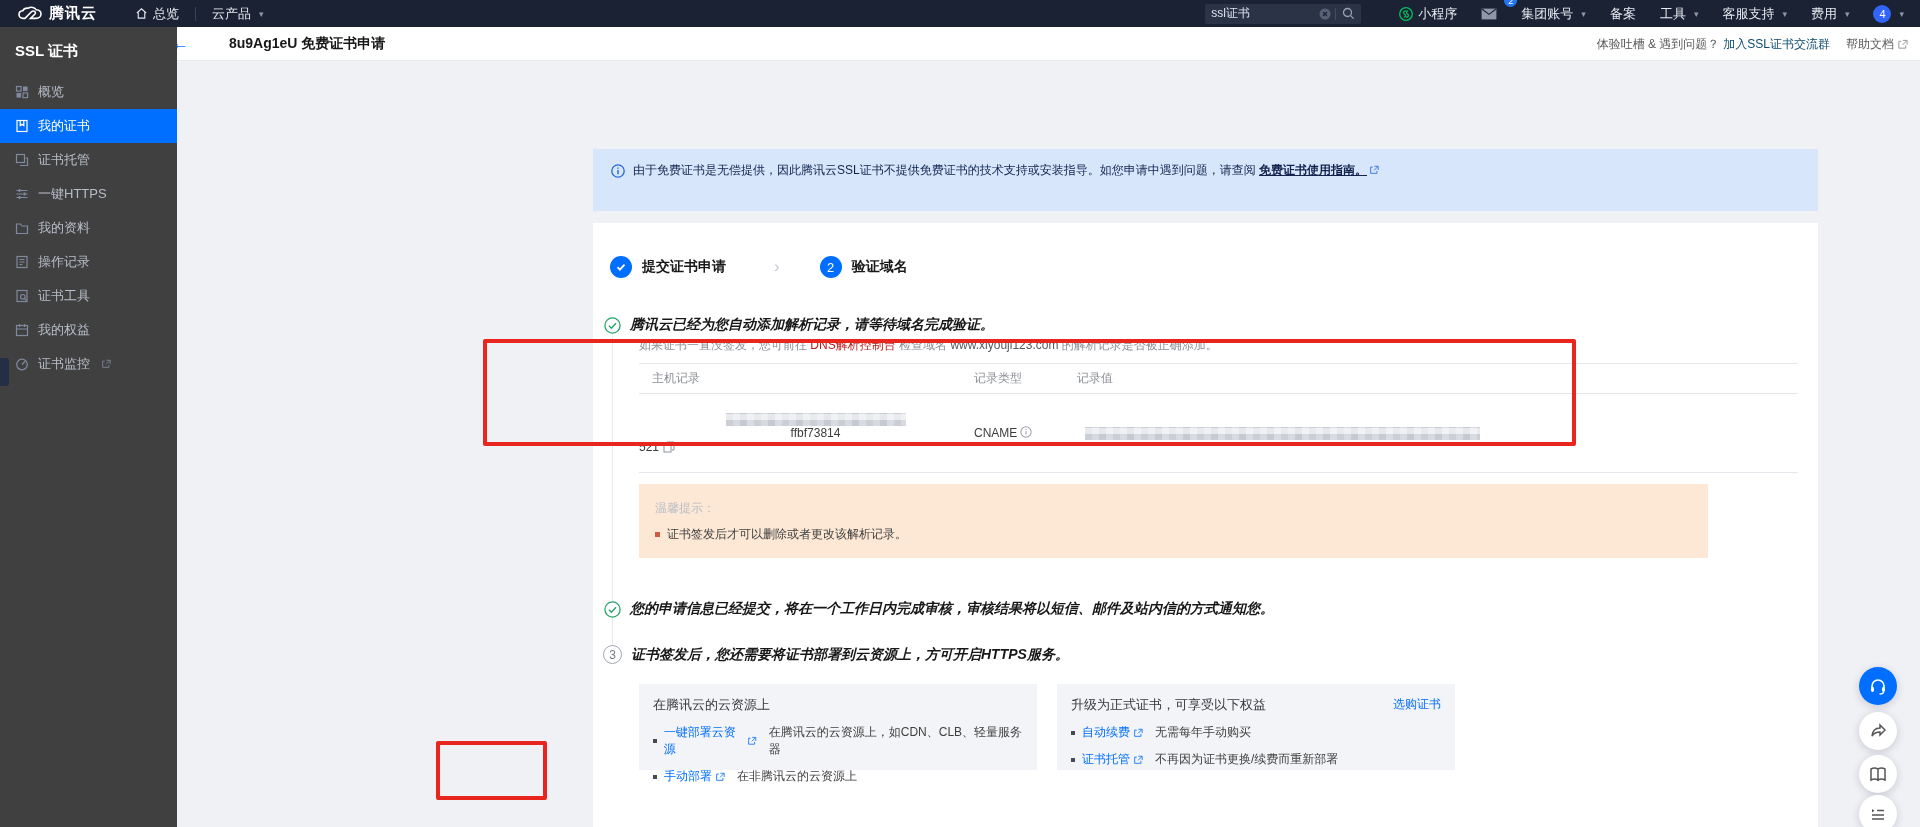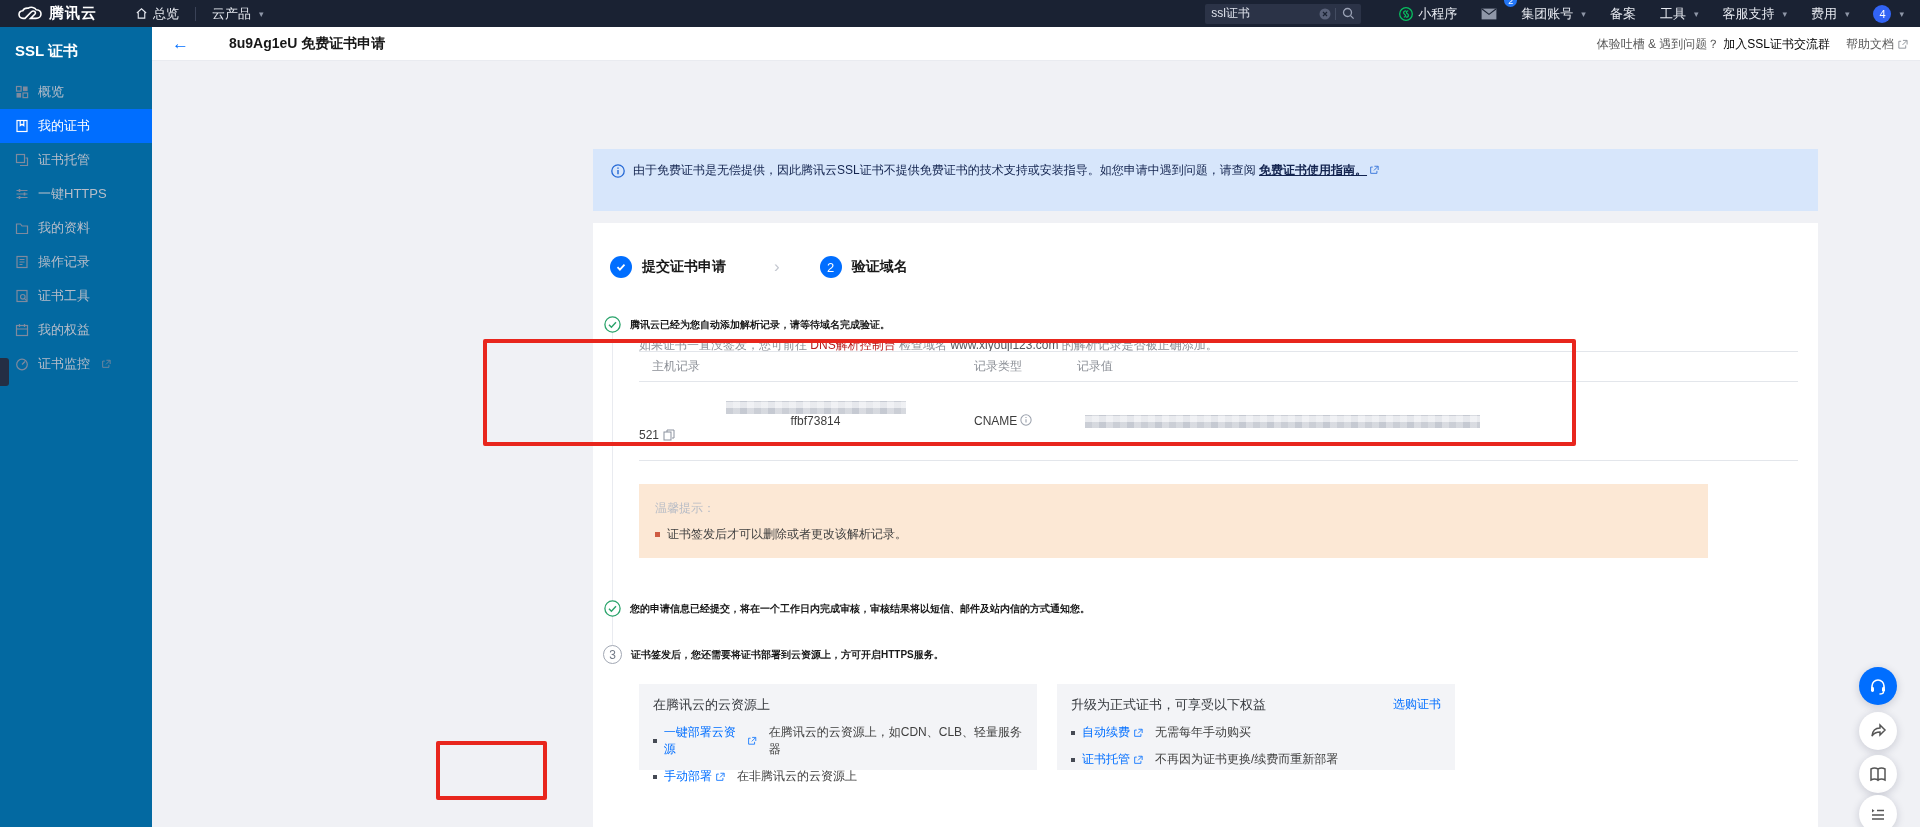--- a/index.html
+++ b/index.html
@@ -16,59 +16,59 @@
   .nav-item{display:flex;align-items:center;gap:5px;padding:0 12px;height:100%;font-size:13px;color:#e6e9f0;cursor:pointer;}
   .nav-divider{width:1px;height:14px;background:#3a4257;margin:0 4px;}
   .caret{font-size:9px;color:#8f97a8;margin-left:3px;}
   .searchbox{display:flex;align-items:center;background:#2b3347;border-radius:2px;height:20px;width:156px;padding:0 6px;margin-right:26px;}
   .searchbox input{flex:1;background:transparent;border:none;outline:none;color:#dfe3ec;font-size:12px;width:90px;font-family:inherit;}
   .search-sep{width:1px;height:12px;background:#434c61;margin:0 6px 0 4px;}
   .badge{position:absolute;top:-6px;right:-8px;background:#2476f5;color:#fff;font-size:9px;min-width:13px;height:13px;border-radius:7px;display:flex;align-items:center;justify-content:center;padding:0 2px;}
   .avatar{width:18px;height:18px;border-radius:50%;background:#3264f5;color:#fff;font-size:11px;display:flex;align-items:center;justify-content:center;}
 
   
-  .sidebar{position:absolute;left:0;top:27px;width:152px;height:800px;background:#0369a1;z-index:20;}
+  .sidebar{position:absolute;left:0;top:27px;width:177px;height:800px;background:#404040;z-index:20;}
   .side-title{color:#fff;font-size:15px;font-weight:bold;padding:15px 0 14px 15px;}
   .side-item{display:flex;align-items:center;gap:9px;height:34px;padding-left:15px;color:#b7bdc9;font-size:13px;cursor:pointer;}
   .side-item .si-icon{color:#7f8a9e;display:flex;}
   .side-item.active{background:#006eff;color:#fff;}
   .side-item.active .si-icon{color:#fff;}
   .si-ext{color:#7f8a9e;margin-left:2px;display:flex;}
   .collapse-tab{position:absolute;left:0;top:358px;width:9px;height:28px;background:#242e44;border-radius:0 3px 3px 0;z-index:25;}
 
   
   .main-header{position:absolute;left:152px;top:27px;width:1768px;height:34px;background:#fff;border-bottom:1px solid #e9ebf0;display:flex;align-items:center;z-index:10;}
   .back-arrow{color:#006eff;font-size:17px;margin-left:20px;cursor:pointer;line-height:1;}
   .page-title{font-size:14px;font-weight:bold;color:#181818;margin-left:40px;}
   .header-right{position:absolute;right:12px;top:0;height:34px;display:flex;align-items:center;gap:4px;font-size:12px;color:#595959;}
-  .red-link{color:#000000;cursor:pointer;}
+  .red-link{color:#0c4a6e;cursor:pointer;}
   .help-doc{margin-left:12px;display:flex;align-items:center;gap:3px;cursor:pointer;color:#595959;}
 
   
   .main-body{position:absolute;left:152px;top:61px;width:1768px;height:766px;background:#f0f1f5;}
   .banner{position:absolute;left:441px;top:88px;width:1225px;height:62px;background:#d7e6fb;color:#12234e;padding:12px 16px 0 18px;line-height:19px;}
   .banner-flex{display:flex;gap:8px;}
   .banner a,.blink{color:#12234e;font-weight:bold;text-decoration:underline;cursor:pointer;}
   .b-ext{display:inline-block;vertical-align:-1px;color:#2468d5;margin:0 2px;}
 
   .card{position:absolute;left:441px;top:162px;width:1225px;height:650px;background:#fff;}
 
   .steps{position:absolute;left:17px;top:33px;display:flex;align-items:center;}
   .step-circle{width:22px;height:22px;border-radius:50%;background:#006eff;color:#fff;display:flex;align-items:center;justify-content:center;font-size:13px;}
   .step-label{font-size:14px;font-weight:bold;color:#181818;margin-left:10px;}
   .step-chev{color:#c3c7cf;font-size:17px;margin:0 40px 0 48px;}
 
   .timeline{position:absolute;left:19px;top:96px;width:1px;height:334px;background:#e9ebf0;}
   .sec-head{position:absolute;display:flex;align-items:center;gap:9px;}
-  .sec-title{font-size:10px;font-weight:bold;color:#181818;}
+  .sec-title{font-size:14px;font-weight:bold;color:#181818;font-style:italic;}
   .hint{position:absolute;left:46px;top:114px;color:#8b8f96;}
   .hint .a-link{color:#b91c1c;cursor:pointer;margin-top:24px;}
   .hint .domain{color:#55585e;}
 
-  .dnstable{position:absolute;left:46px;top:128px;width:1159px;}
+  .dnstable{position:absolute;left:46px;top:140px;width:1159px;}
   .thead{display:flex;height:31px;align-items:center;border-top:1px solid #e3e6eb;border-bottom:1px solid #e3e6eb;color:#8b8f96;}
   .trow{display:flex;height:79px;align-items:center;border-bottom:1px solid #e3e6eb;}
   .col1{width:335px;}
   .col2{width:103px;}
   .col3{flex:1;}
   .thead .col1{padding-left:13px;}
   .mosaic{display:inline-block;height:13px;vertical-align:middle;background-image:repeating-linear-gradient(0deg,rgba(186,190,199,.45) 0 6px,rgba(240,241,244,.7) 6px 12px),repeating-linear-gradient(90deg,#d9dce2 0 7px,#eef0f3 7px 14px,#cfd3db 14px 21px,#f3f4f7 21px 28px);}
   .host-line1{margin-left:18px;color:#3c3c3c;display:flex;align-items:center;flex-direction:column;}
   .host-line2{color:#3c3c3c;display:flex;align-items:center;gap:4px;}
   .cname{display:flex;align-items:flex-start;gap:3px;color:#3c3c3c;}

